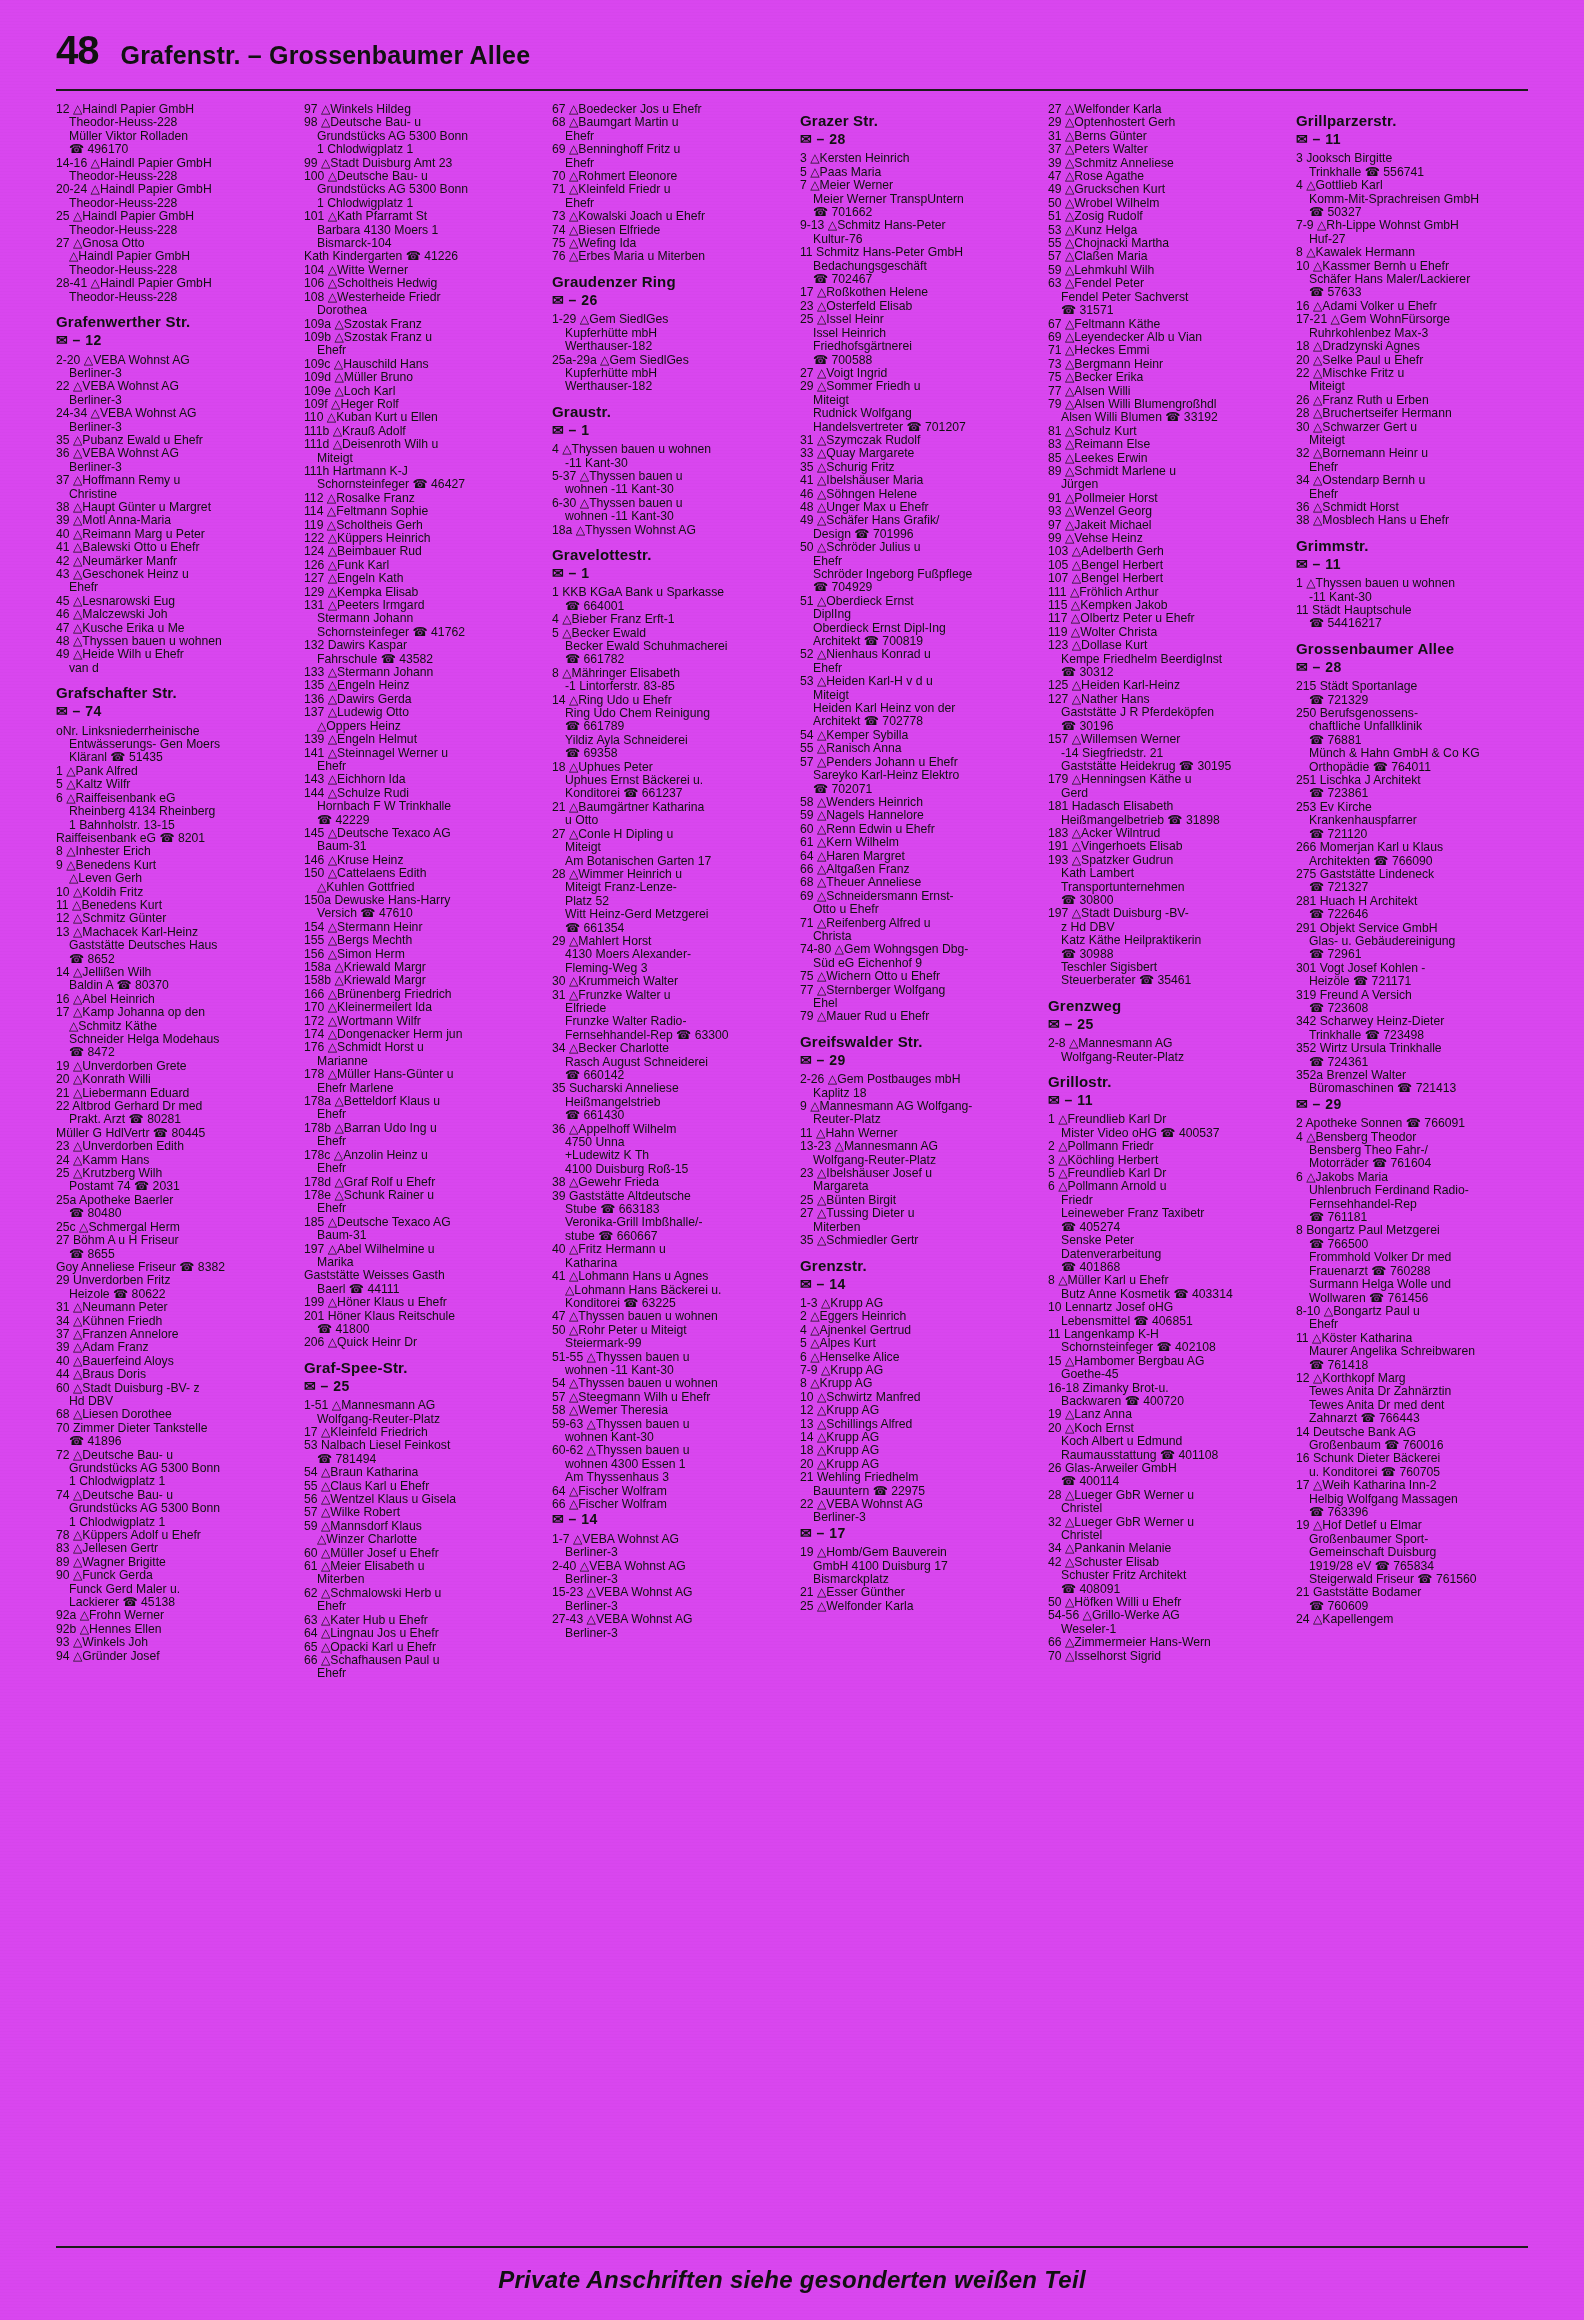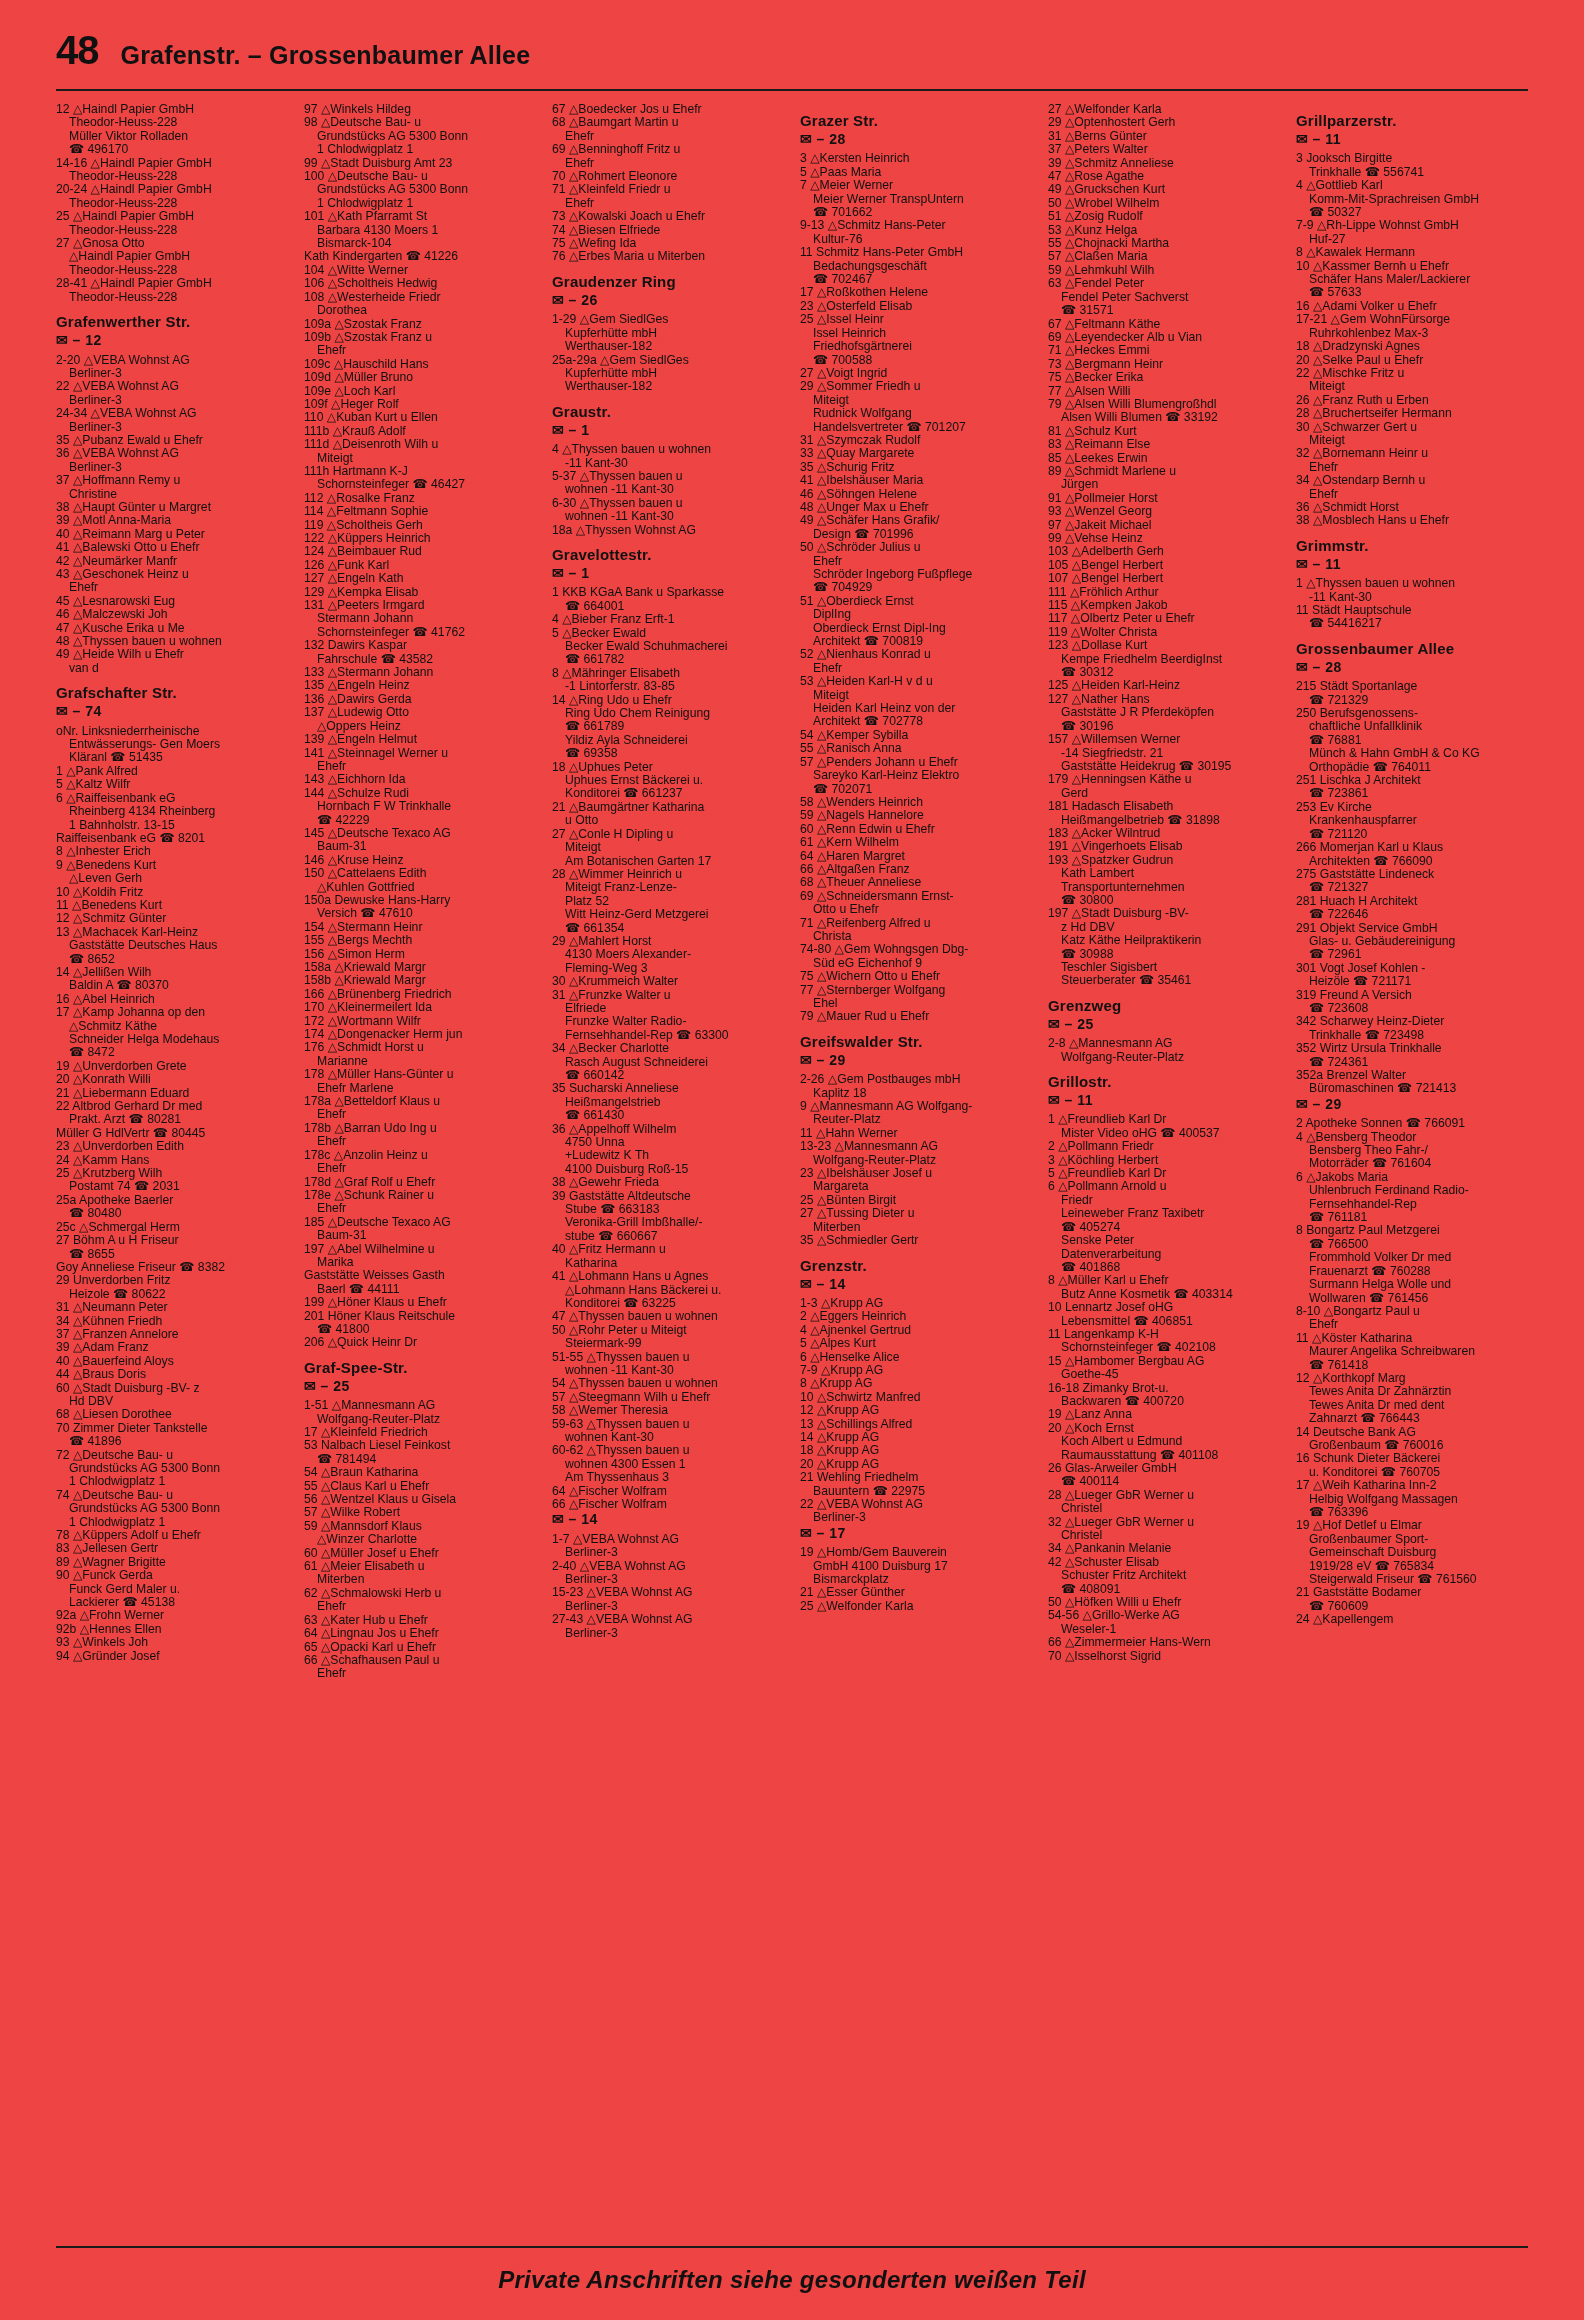--- a/index.html
+++ b/index.html
@@ -1,18 +1,18 @@
 <!DOCTYPE html>
 <html><head>
 <meta charset="utf-8">
 <style>
   html,body{margin:0;padding:0;background:#a8a8a8;}
   body{font-family:"Liberation Sans",sans-serif;}
   .page{
-    width:1584px;height:2320px;background:#ef4444;position:relative;
+    width:1584px;height:2320px;background:#d946ef;position:relative;
     box-sizing:border-box;
     padding:28px 56px 20px 56px;
   }
   .page:before{
     content:"";position:absolute;inset:0;
     background:
       repeating-linear-gradient(0deg, rgba(0,0,0,0.012) 0px, rgba(0,0,0,0.012) 1px, rgba(0,0,0,0) 1px, rgba(0,0,0,0) 3px);
     pointer-events:none;
   }
   .header{

